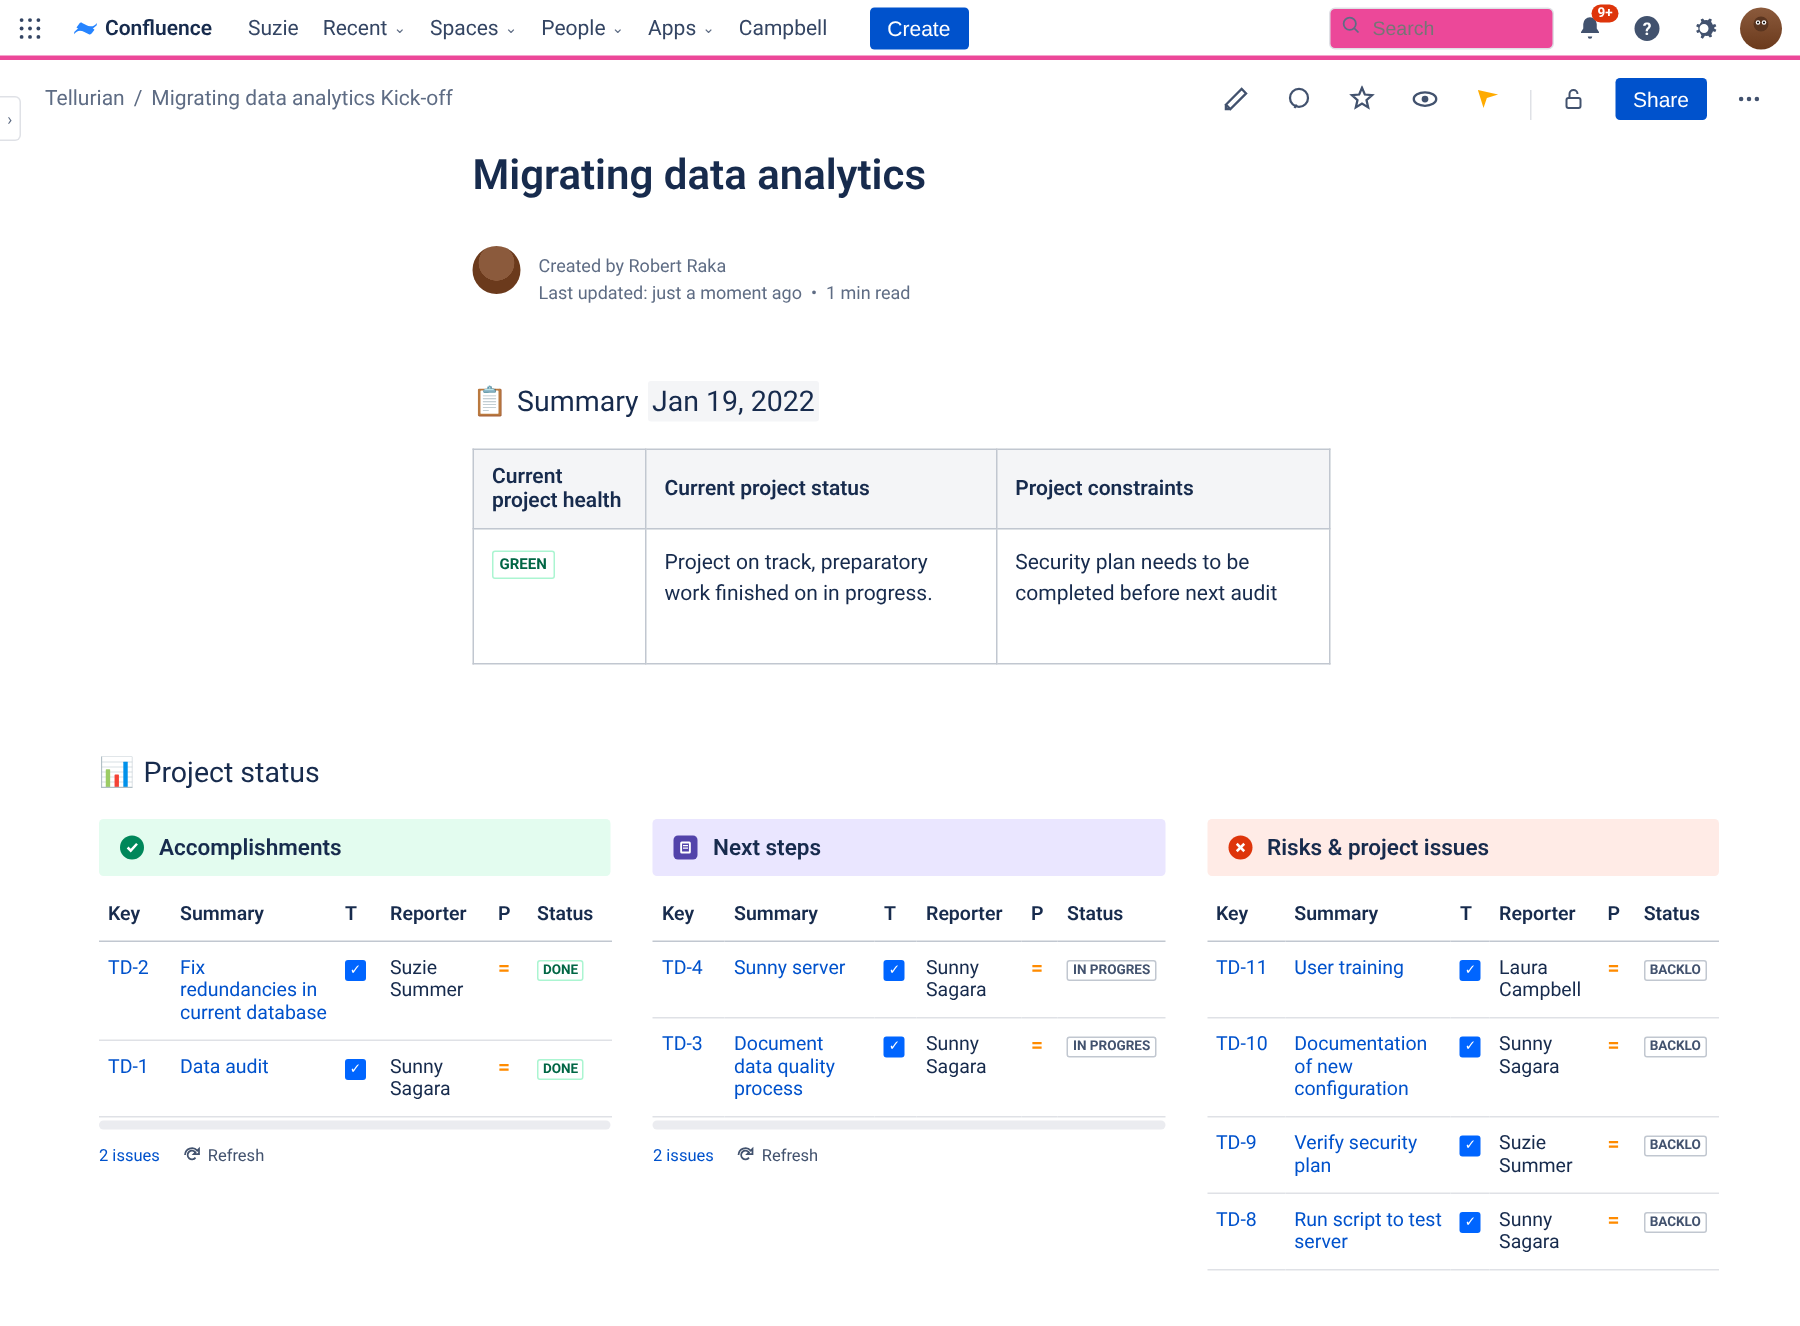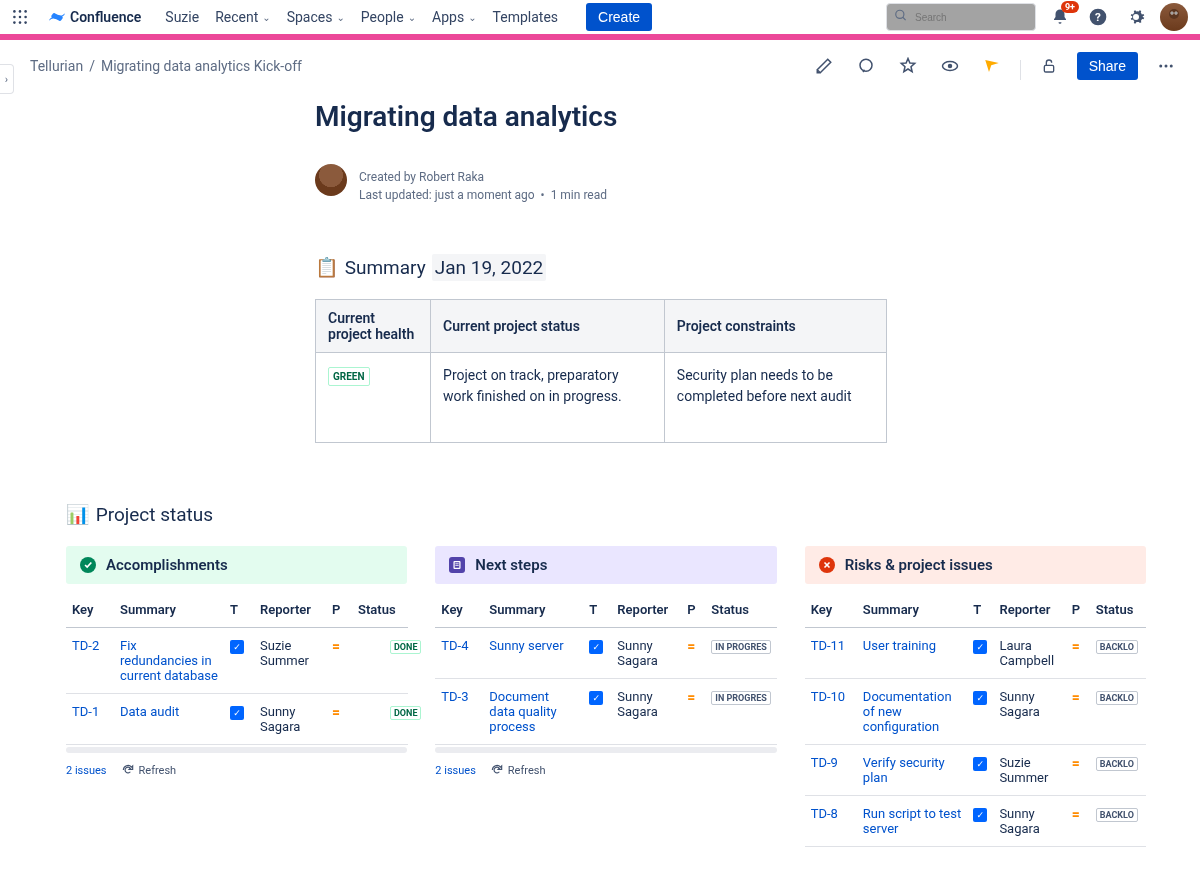--- a/index.html
+++ b/index.html
@@ -1,30 +1,30 @@
 <!DOCTYPE html>
 <html><head>
 <meta charset="utf-8">
 <style>
   * { box-sizing: border-box; margin: 0; padding: 0; }
   body { font-family: -apple-system, BlinkMacSystemFont, "Segoe UI", Roboto, sans-serif; background: #fff; color: #172B4D; font-size: 14px; width: 1200px; }
   
   
-  .topnav { height: 40px; display: flex; align-items: center; padding: 0 12px; border-bottom: 6px solid #ec4899; }
+  .topnav { height: 40px; display: flex; align-items: center; padding: 0 12px; border-bottom: 3px solid #ec4899; }
   .topnav .left { display: flex; align-items: center; gap: 8px; }
   .app-switcher { width: 20px; height:20px; color:#344563; cursor:pointer; display:flex; align-items:center; }
   .logo { display:flex; align-items:center; color:#172B4D; font-weight:600; margin: 0 8px; }
   .logo svg { width:18px; height:18px; margin-right:4px; }
   .navlinks { display:flex; align-items:center; }
   .navlinks .item { padding: 6px 8px; color:#344563; font-size:14px; cursor:pointer; display:flex; align-items:center; }
   .navlinks .item .chev { margin-left:4px; font-size:10px; color:#5e6c84;}
   .create-btn { margin-left:12px; background:#0052CC; color:#fff; border:none; padding:6px 12px; border-radius:3px; font-size:14px; cursor:pointer; font-weight:500;}
   .topnav .right { margin-left:auto; display:flex; align-items:center; gap:10px; }
   .search { position:relative; }
-  .search input { width:150px; height:28px; border:1px solid #dfe1e6; border-radius:4px; padding:0 8px 0 28px; background:#a3a3a3; font-size:10px;}
+  .search input { width:150px; height:28px; border:1px solid #dfe1e6; border-radius:4px; padding:0 8px 0 28px; background:#ec4899; font-size:13px;}
   .search .sicon { position:absolute; left:8px; top:50%; transform:translateY(-50%); color:#5e6c84;}
   .topicon { width:28px; height:28px; display:flex; align-items:center; justify-content:center; color:#344563; cursor:pointer; position:relative; border-radius:50%;}
   .topicon.avatar { background: linear-gradient(#8b5a3c,#6b3a1c); border-radius:50%;}
   .badge { position:absolute; top:-2px; right:-5px; background:#de350b; color:#fff; font-size:9px; padding:1px 4px; border-radius:8px; font-weight:700;}
   
   
   .page { padding: 0 0 40px; }
   .page-head { display:flex; align-items:center; padding: 12px 20px 10px 30px; }
   .breadcrumb { color:#5e6c84; font-size:14px; display:flex; align-items:center; gap:6px;}
   .breadcrumb a { color:#5e6c84; text-decoration:none; }
@@ -62,21 +62,21 @@
   .hicon.p { background:#5243AA; color:#fff; border-radius:3px;}
   .hicon.r { background:#DE350B; color:#fff;}
   
   .issue-table { width:100%; border-collapse:collapse; margin-top:8px; table-layout:fixed;}
   .issue-table th { text-align:left; font-size:13px; font-weight:600; padding:10px 6px; border-bottom:1px solid #c1c7d0; color:#172b4d;}
   .issue-table td { padding:10px 6px; border-bottom:1px solid #dfe1e6; font-size:13px; vertical-align:top;}
   .issue-table .link { color:#0052CC; cursor:pointer;}
   .tcheck { width:14px; height:14px; background:#0065FF; border-radius:2px; display:inline-flex; align-items:center; justify-content:center; color:#fff; font-size:9px;}
   .prio { color:#FF8B00; font-size:14px; font-weight:700;}
   .loz { display:inline-block; font-size:9px; font-weight:700; border:1px solid #c1c7d0; padding:1px 3px; border-radius:2px; color:#42526e; white-space:nowrap;}
-  .loz.done { color:#006644; border-color:#abf5d1;margin-left:32px;}
+  .loz.done { color:#006644; border-color:#abf5d1;}
   
   .scroll-hint { height:6px; background:#ebecf0; border-radius:3px; margin-top:2px;}
   .table-footer { margin-top:10px; font-size:11px; display:flex; align-items:center; gap:14px;}
   .table-footer .link { color:#0052CC; cursor:pointer;}
   .table-footer .ref { color:#42526e; cursor:pointer; display:flex; align-items:center; gap:4px;}
   
   .expand-tab { position:absolute; left:0; top:64px; width:14px; height:30px; border:1px solid #dfe1e6; border-left:none; border-radius:0 4px 4px 0; background:#fff; display:flex; align-items:center; justify-content:center; color:#5e6c84; cursor:pointer; font-size:11px;}
 </style>
 </head>
 <body>
@@ -104,21 +104,21 @@
           <path fill="#2684FF" d="M22 7c-2 3-5 4-9 2L9 7c-1-.5-2-.2-2.6.7L4 11c5 5 12 4 18-2V7z"></path>
         </svg>
       <span>Confluence</span>
     </div>
     <div class="navlinks" id="navlinks">
         <div class="item">Suzie</div>
         <div class="item">Recent<span class="chev">⌄</span></div>
         <div class="item">Spaces<span class="chev">⌄</span></div>
         <div class="item">People<span class="chev">⌄</span></div>
         <div class="item">Apps<span class="chev">⌄</span></div>
-        <div class="item">Templates</div>
+        <div class="item">Campbell</div>
       </div>
     <button class="create-btn">Create</button>
   </div>
   <div class="right">
     <div class="search">
       <span class="sicon">
         <svg width="14" height="14" viewBox="0 0 24 24" fill="none" stroke="currentColor" stroke-width="2">
             <circle cx="10" cy="10" r="7"></circle>
             <line x1="20" y1="20" x2="15" y2="15"></line>
           </svg>

